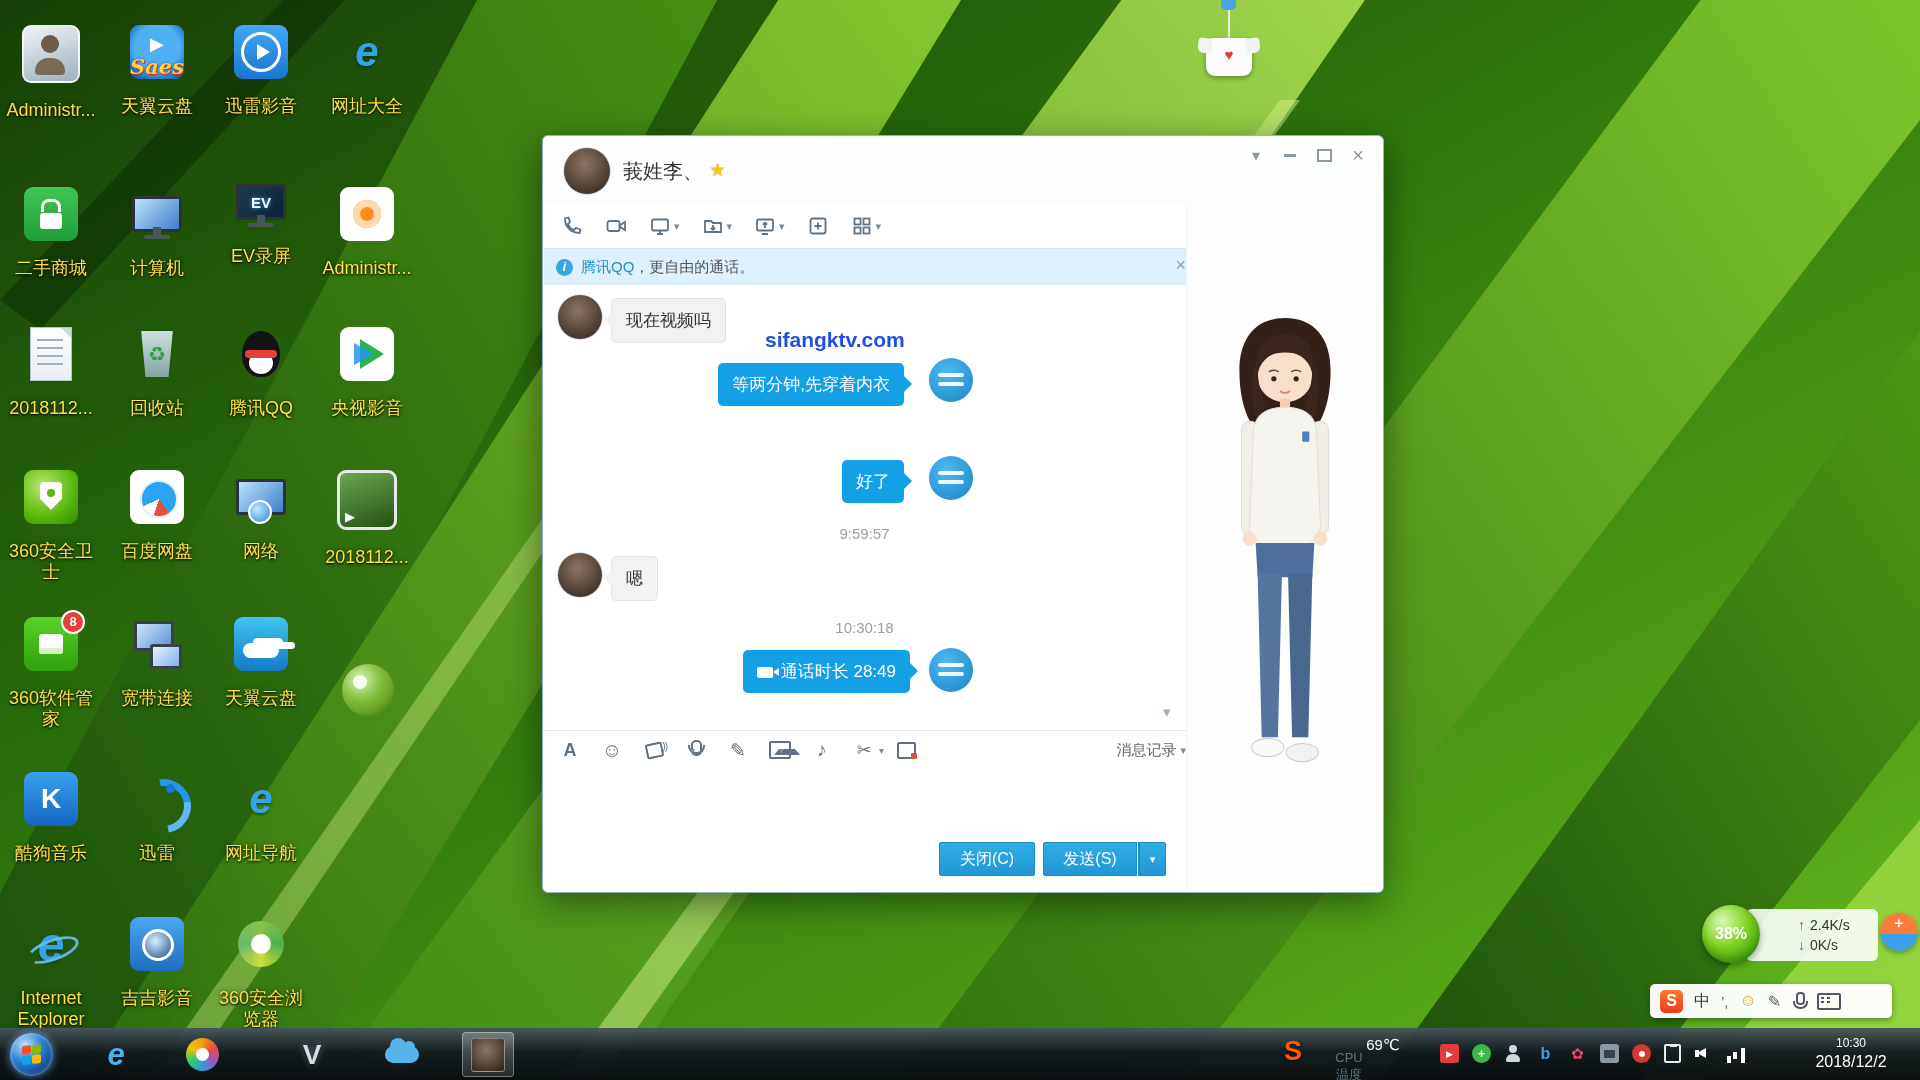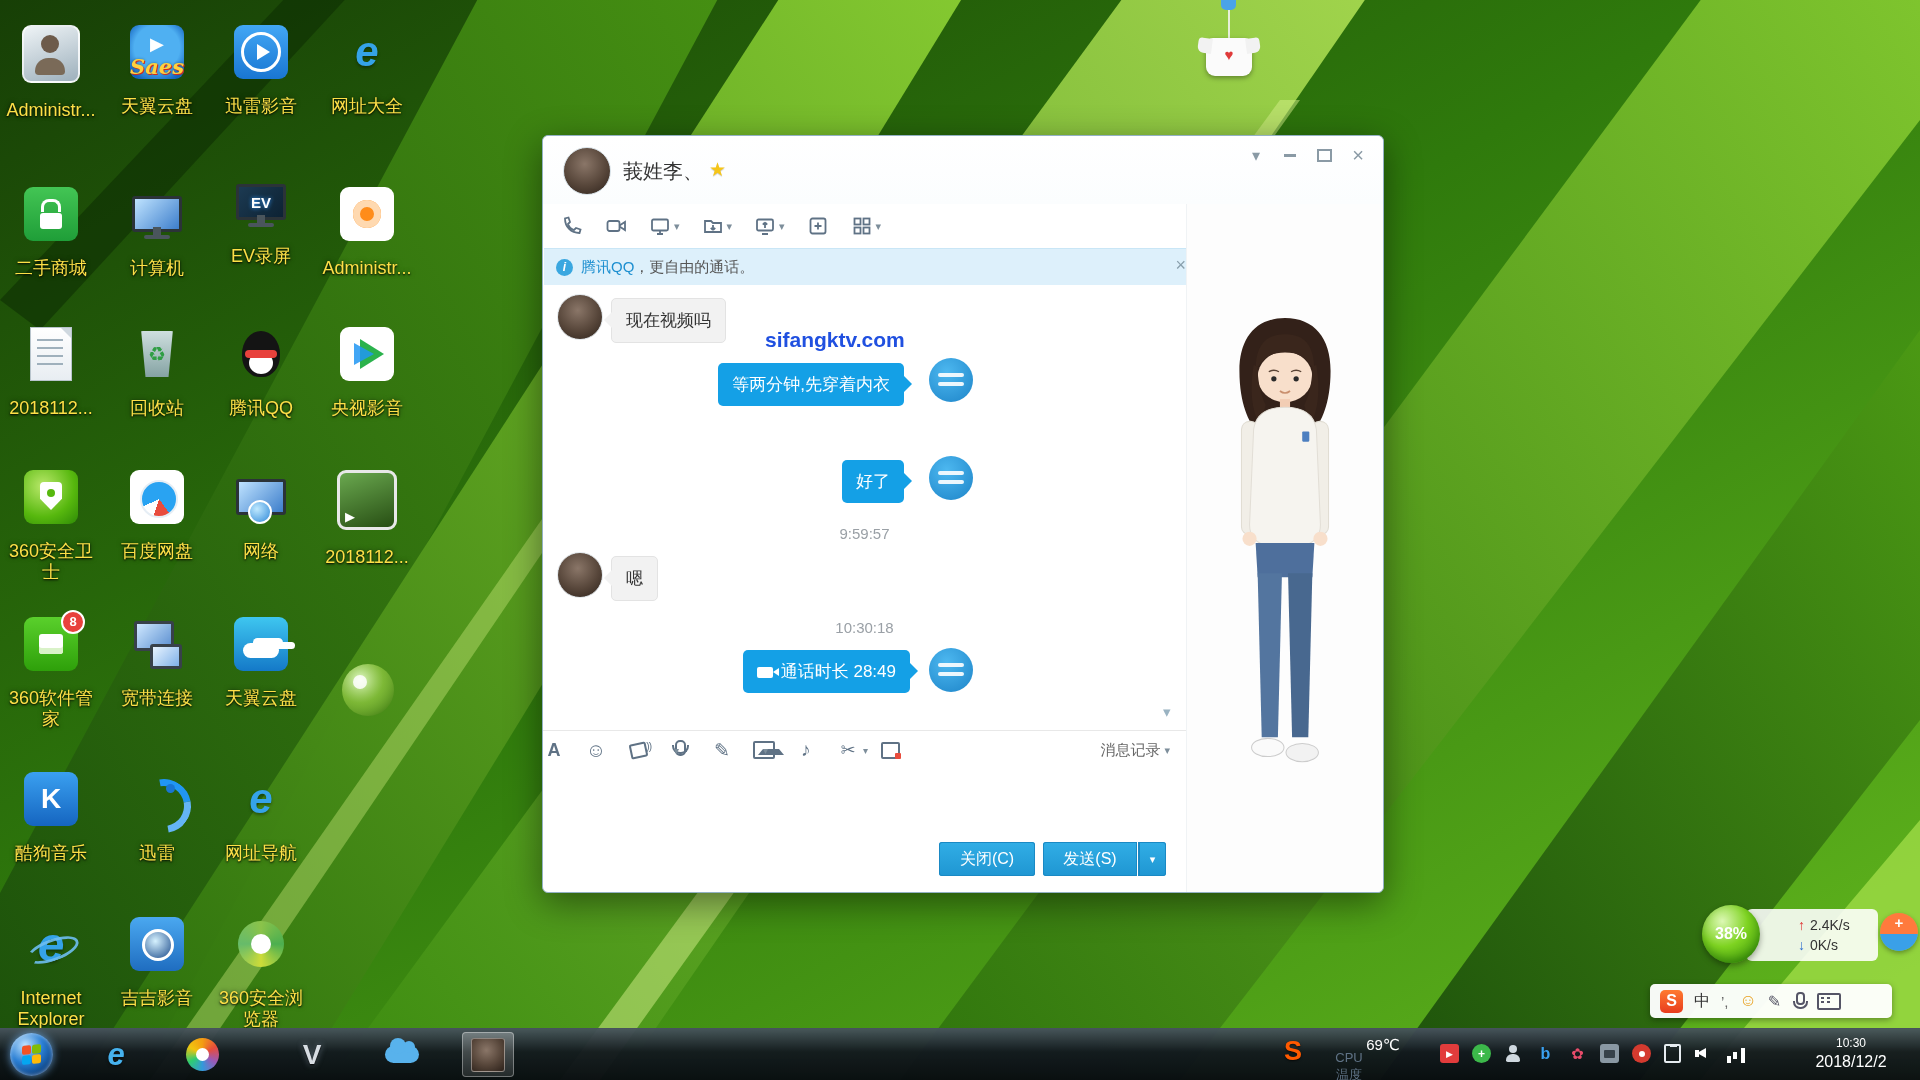--- a/index.html
+++ b/index.html
@@ -126,21 +126,21 @@
   .bub.r{background:#14a0e6;color:#fff}
   .bub.r::before{content:"";position:absolute;right:-8px;top:13px;border-top:8px solid transparent;border-bottom:8px solid transparent;border-left:8px solid #14a0e6}
   .tstamp{position:absolute;left:0;width:643px;text-align:center;color:#9aa0a6;font-size:15px}
   .watermark{position:absolute;left:222px;top:43px;color:#2050e0;font-size:21px;font-weight:bold}
   .check{position:absolute;width:22px;height:22px;border-radius:50%;background:#f3f7fa;border:1px solid #cfdde6;color:#6a9ab8;
     font-size:14px;text-align:center;line-height:22px}
   .camglyph{display:inline-block;width:16px;height:11px;background:#fff;border-radius:2px;position:relative;margin-right:8px;vertical-align:-1px}
   .camglyph::after{content:"";position:absolute;right:-6px;top:1px;border-left:6px solid #fff;border-top:4px solid transparent;border-bottom:4px solid transparent;transform:scaleX(-1)}
   .scroll-chev{position:absolute;left:620px;top:418px;color:#9ab3c2;font-size:15px;cursor:pointer}
 
-  .qq-inputbar{position:absolute;left:0;top:594px;width:643px;height:38px;border-top:1px solid #e8e8e8;display:flex;align-items:center;padding-left:0;gap:20px}
+  .qq-inputbar{position:absolute;left:0;top:594px;width:643px;height:38px;border-top:1px solid #e8e8e8;display:flex;align-items:center;padding-left:16px;gap:20px}
   .t2{position:relative;width:22px;height:22px;display:flex;align-items:center;justify-content:center;cursor:pointer;color:#5f7285}
   .t2.caret::after{content:"▾";color:#7d8e9b;font-size:10px;position:absolute;right:-9px;top:6px}
   .t-font::before{content:"A";font-weight:bold;font-size:18px;color:#5f7285}
   .t-emoji::before{content:"☺";font-size:20px;color:#5f7285}
   .t-shake::before{content:"";width:13px;height:11px;border:2px solid #5f7285;border-radius:2px;transform:rotate(-12deg)}
   .t-shake::after{content:"))";position:absolute;right:-2px;top:2px;font-size:10px;letter-spacing:-1px;color:#5f7285}
   .t-mic::before{content:"";width:7px;height:12px;border:2px solid #5f7285;border-radius:5px;position:absolute;top:1px;left:6px}
   .t-mic::after{content:"";width:13px;height:7px;border:2px solid #5f7285;border-top:none;border-radius:0 0 8px 8px;position:absolute;bottom:2px;left:3px}
   .t-pen::before{content:"✎";font-size:19px;color:#5f7285}
   .t-img::before{content:"";width:18px;height:14px;border:2px solid #5f7285;border-radius:2px}

